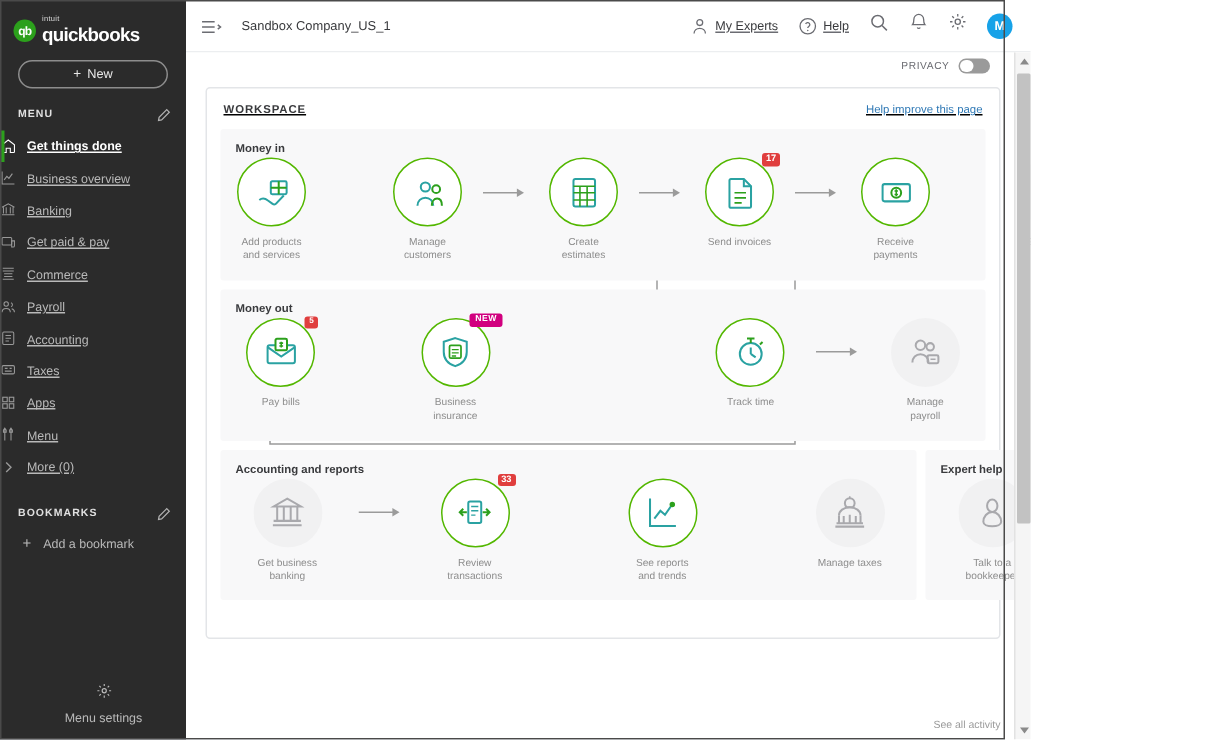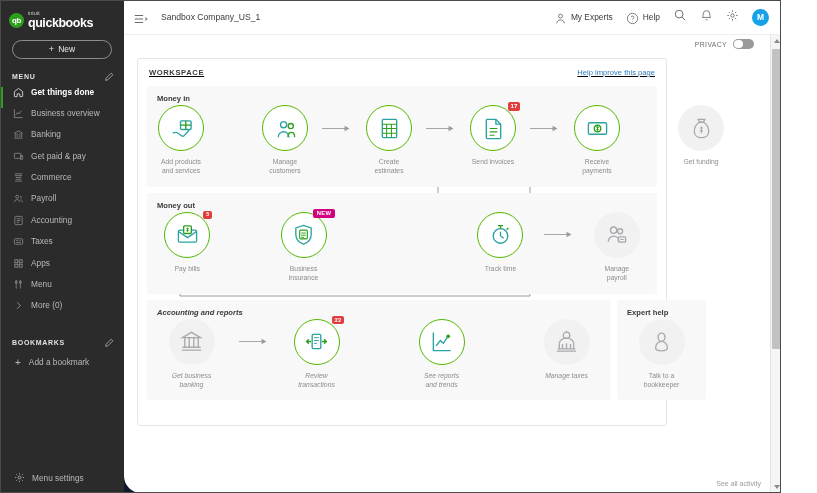--- a/index.html
+++ b/index.html
@@ -2,21 +2,21 @@
 <html><head>
 <meta charset="utf-8">
 <style>
   * { box-sizing: border-box; margin: 0; padding: 0; }
   html, body {
     width: 817px; height: 493px;
     font-family: "Liberation Sans", sans-serif;
     overflow: hidden; background: #ffffff;
   }
   #app {
-    position: relative; width: 781px; height: 493px;
+    position: relative; width: 670px; height: 493px;
     display: flex; background: #0f172a;
   }
 
   
   .sidebar {
     width: 124px; height: 493px; background: #2b2b2b;
     flex: 0 0 124px; position: relative; color: #c9c9c9;
     display: flex; flex-direction: column;
   }
   .logo-row { display: flex; align-items: center; padding: 11px 0 0 9px; gap: 4px; }
@@ -40,58 +40,58 @@
 
   .sec-head {
     display: flex; align-items: center; justify-content: space-between;
     padding: 13px 10px 5px 12px;
   }
   .sec-head .lbl { font-size: 7px; font-weight: bold; letter-spacing: 0.7px; color: #e0e0e0; }
   .pencil { width: 10px; height: 10px; opacity: 0.85; }
   .pencil svg { display: block; }
 
   .nav-item {
-    display: flex; align-items: flex-start; gap: 7px;
-    height: 21.4px; padding-left: 13px; position: relative;
-    font-size: 8.3px; color: #b9b9b9; cursor: pointer;
+    display: flex; align-items: center; gap: 7px;
+    height: 21.4px; position: relative;
+    font-size: 8.3px; color: #b9b9b9; cursor: pointer; text-decoration: underline;
   }
   .nav-item .ico { width: 11px; height: 11px; flex: 0 0 11px; opacity: .78; }
   .nav-item .ico svg { display: block; }
   .nav-item.active { color: #ffffff; font-weight: bold; }
   .nav-item.active .ico { opacity: 1; }
   .nav-item.active::before {
     content: ""; position: absolute; left: 0; top: 0; bottom: 0;
     width: 2.5px; background: #2ca01c;
   }
   .nav-item.more .ico { font-size: 9px; color: #b9b9b9; display:flex; align-items:center; justify-content:center;}
 
   .bm-add {
     display: flex; align-items: center; gap: 8px;
     padding-left: 15px; height: 19px; font-size: 8.3px; color: #b9b9b9; cursor: pointer;
   }
   .bm-add .pl { font-size: 10px; }
 
   .menu-settings {
     position: absolute; bottom: 10px; left: 0; right: 0;
     display: flex; align-items: center; gap: 7px; padding-left: 14px;
-    font-size: 8.3px; color: #b9b9b9; cursor: pointer;
+    font-size: 8.3px; color: #b9b9b9; cursor: pointer; flex-direction: column;
   }
   .menu-settings .ico { width: 11px; height: 11px; flex: 0 0 11px; }
 
   
-  .main { flex: 1; height: 493px; position: relative; background: #ffffff; display: flex; flex-direction: column; border-radius: 17px; }
+  .main { flex: 1; height: 493px; position: relative; background: #ffffff; display: flex; flex-direction: column; }
 
   .topbar {
     height: 35px; flex: 0 0 35px; display: flex; align-items: center;
     border-bottom: 1px solid #eceef0; background: #fff; padding: 0 12px 0 10px;
   }
   .hamburger { width: 14px; height: 12px; flex: 0 0 14px; cursor: pointer; }
   .company-name { font-size: 8.6px; color: #393a3d; margin-left: 13px; }
   .top-right { margin-left: auto; display: flex; align-items: center; gap: 13px; }
-  .top-item { display: flex; align-items: center; gap: 4px; cursor: pointer; color: #6b6c72; }
+  .top-item { display: flex; align-items: center; gap: 4px; cursor: pointer; color: #6b6c72; text-decoration: underline; }
   .top-item .tico { width: 13px; height: 13px; flex: 0 0 13px; }
   .top-item .tlbl { font-size: 8.4px; color: #393a3d; }
   .avatar {
     width: 17px; height: 17px; border-radius: 50%; background: #17a2e8;
     color: #fff; font-size: 8.5px; font-weight: bold;
     display: flex; align-items: center; justify-content: center; cursor: pointer;
   }
 
   .privacy-row {
     height: 18px; flex: 0 0 18px; display: flex; align-items: center;
@@ -160,21 +160,21 @@
   .arrow { width: 36px; display: flex; align-items: center; justify-content: center;
            height: 46px; flex: 0 0 36px; }
   .spacer { width: 36px; flex: 0 0 36px; height: 46px; }
 
   .blank-node { width: 89px; }
 
   
   .conn-overlay { position: absolute; left: 0; top: 0; pointer-events: none; }
 
   .bottom-wrap { display: flex; gap: 0; }
-  .panel-acc { flex: 0 0 345px; font-style: italic; }
+  .panel-acc { flex: 0 0 345px; }
   .panel-exp { flex: 1; margin-left: 6px; }
 
   .see-all {
     position: absolute; right: 20px; bottom: 6px;
     font-size: 7px; color: #9b9b9b; cursor: pointer;
   }
 
   
   .scrollbar {
     position: absolute; right: 0; top: 35px; width: 11px; bottom: 0;

